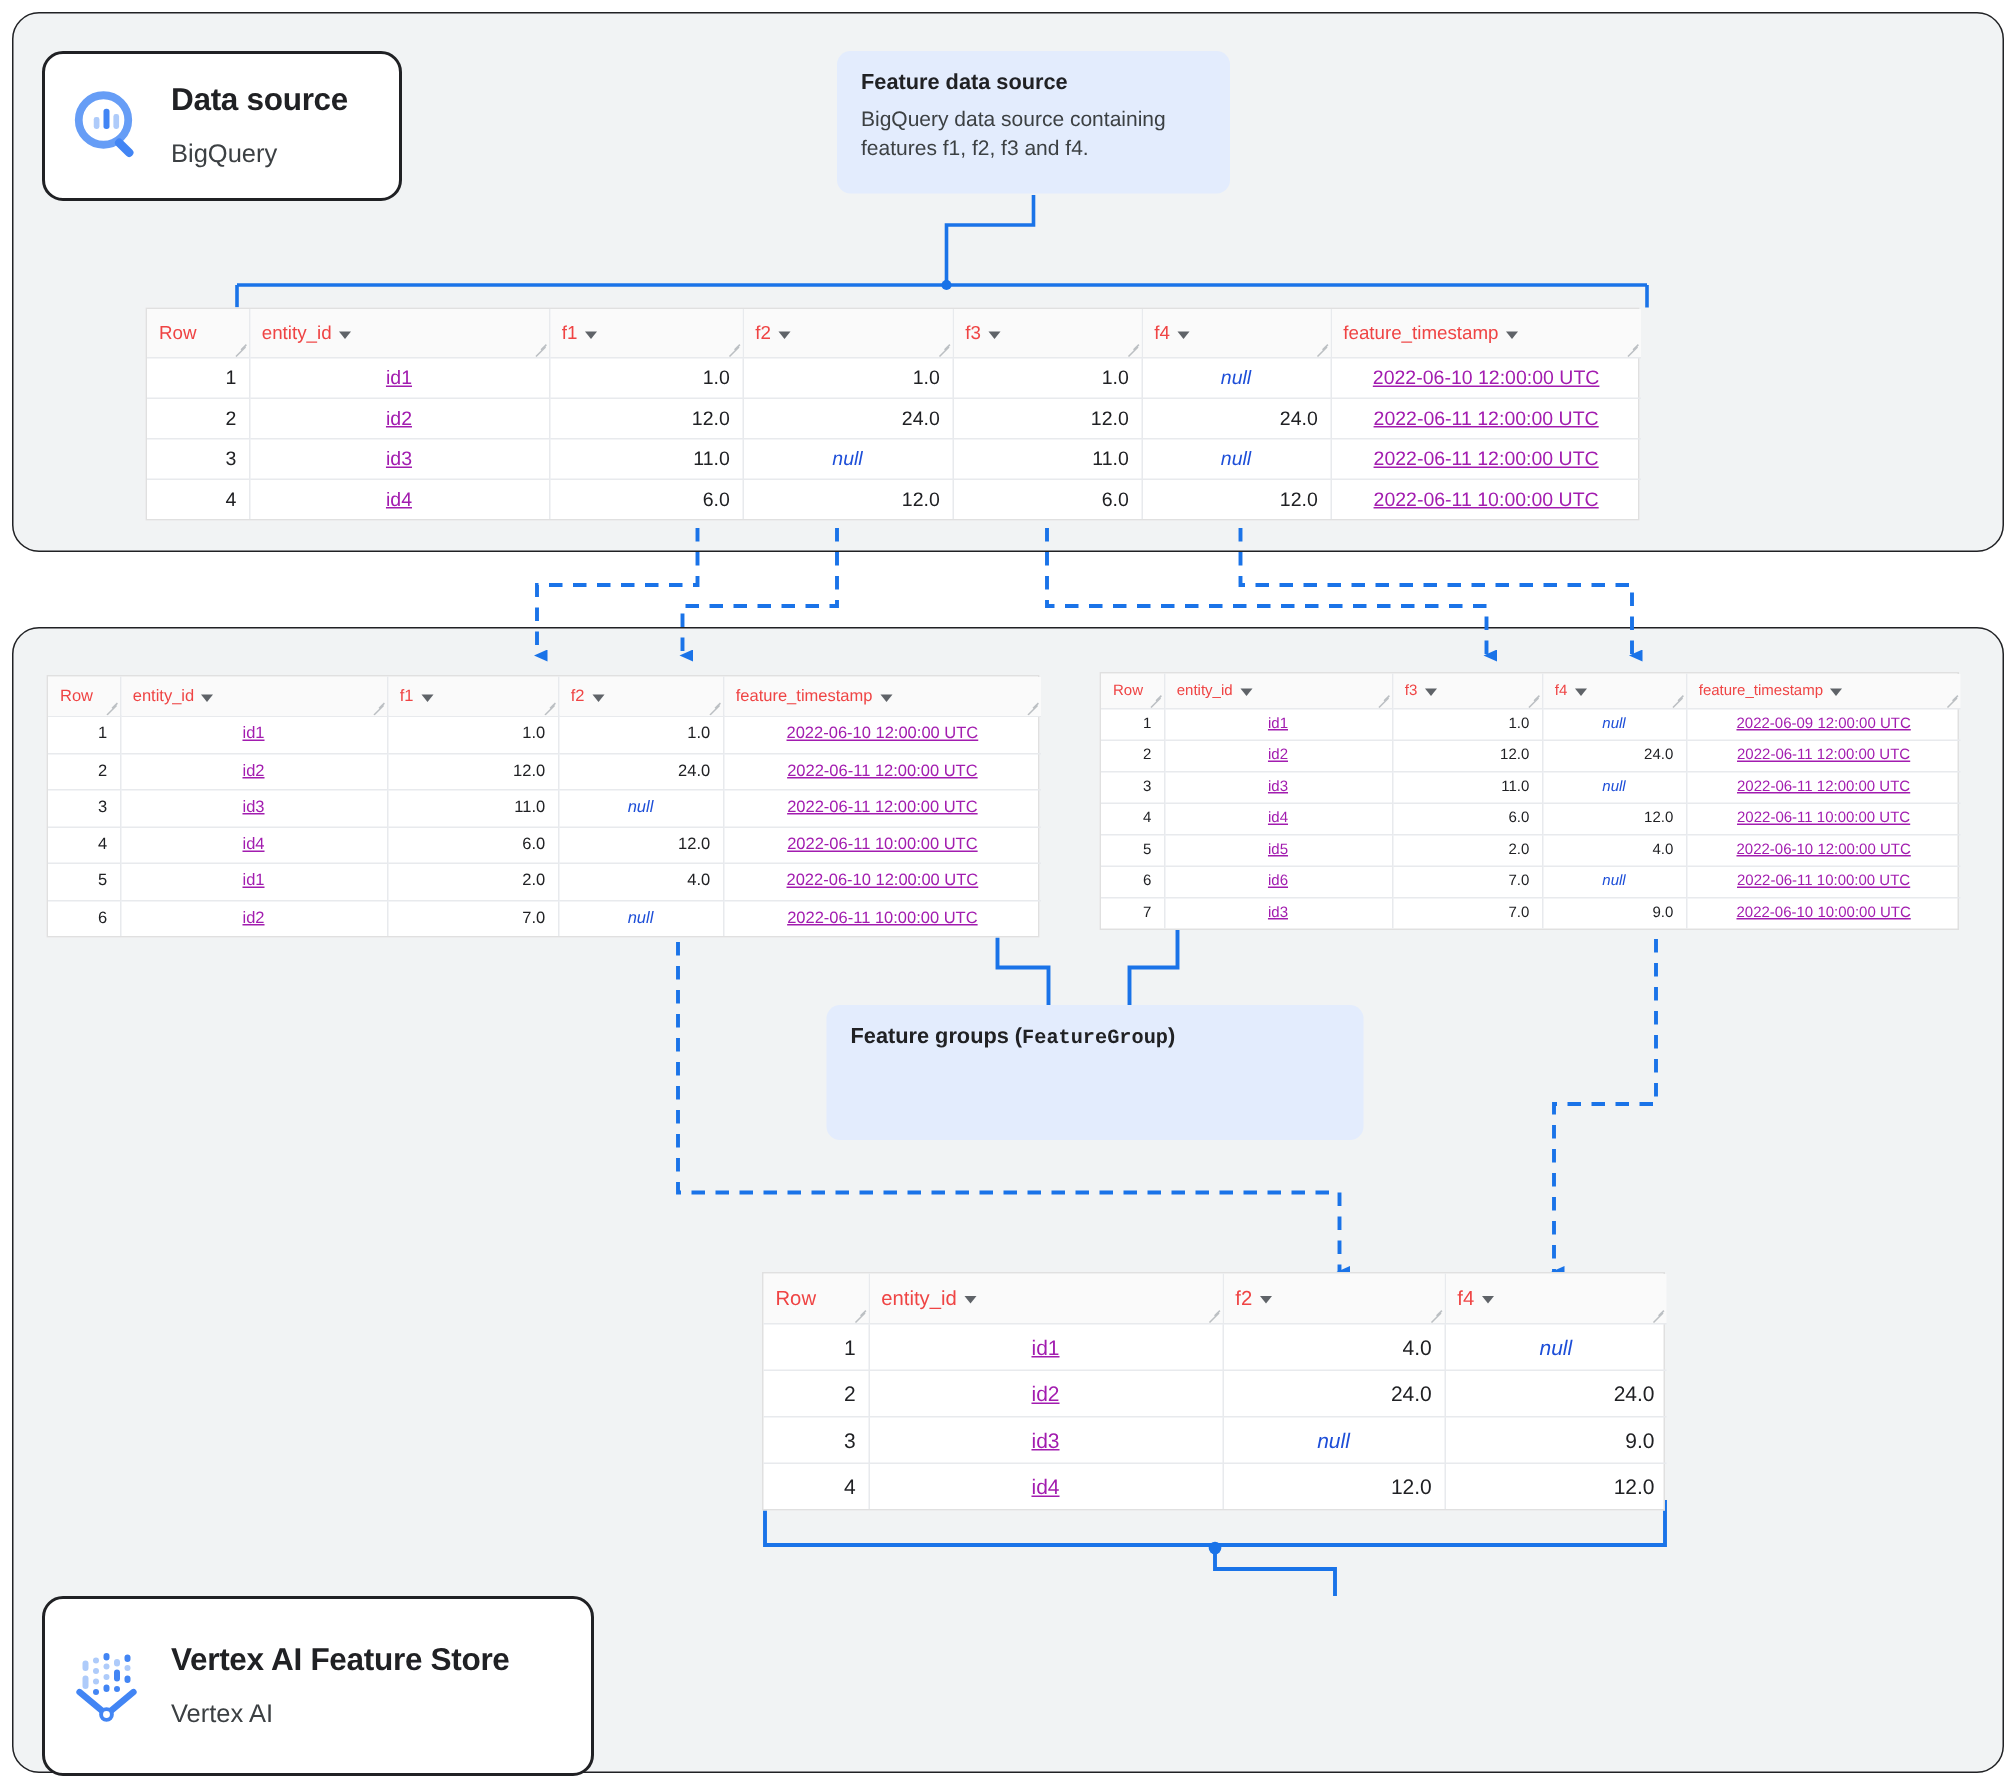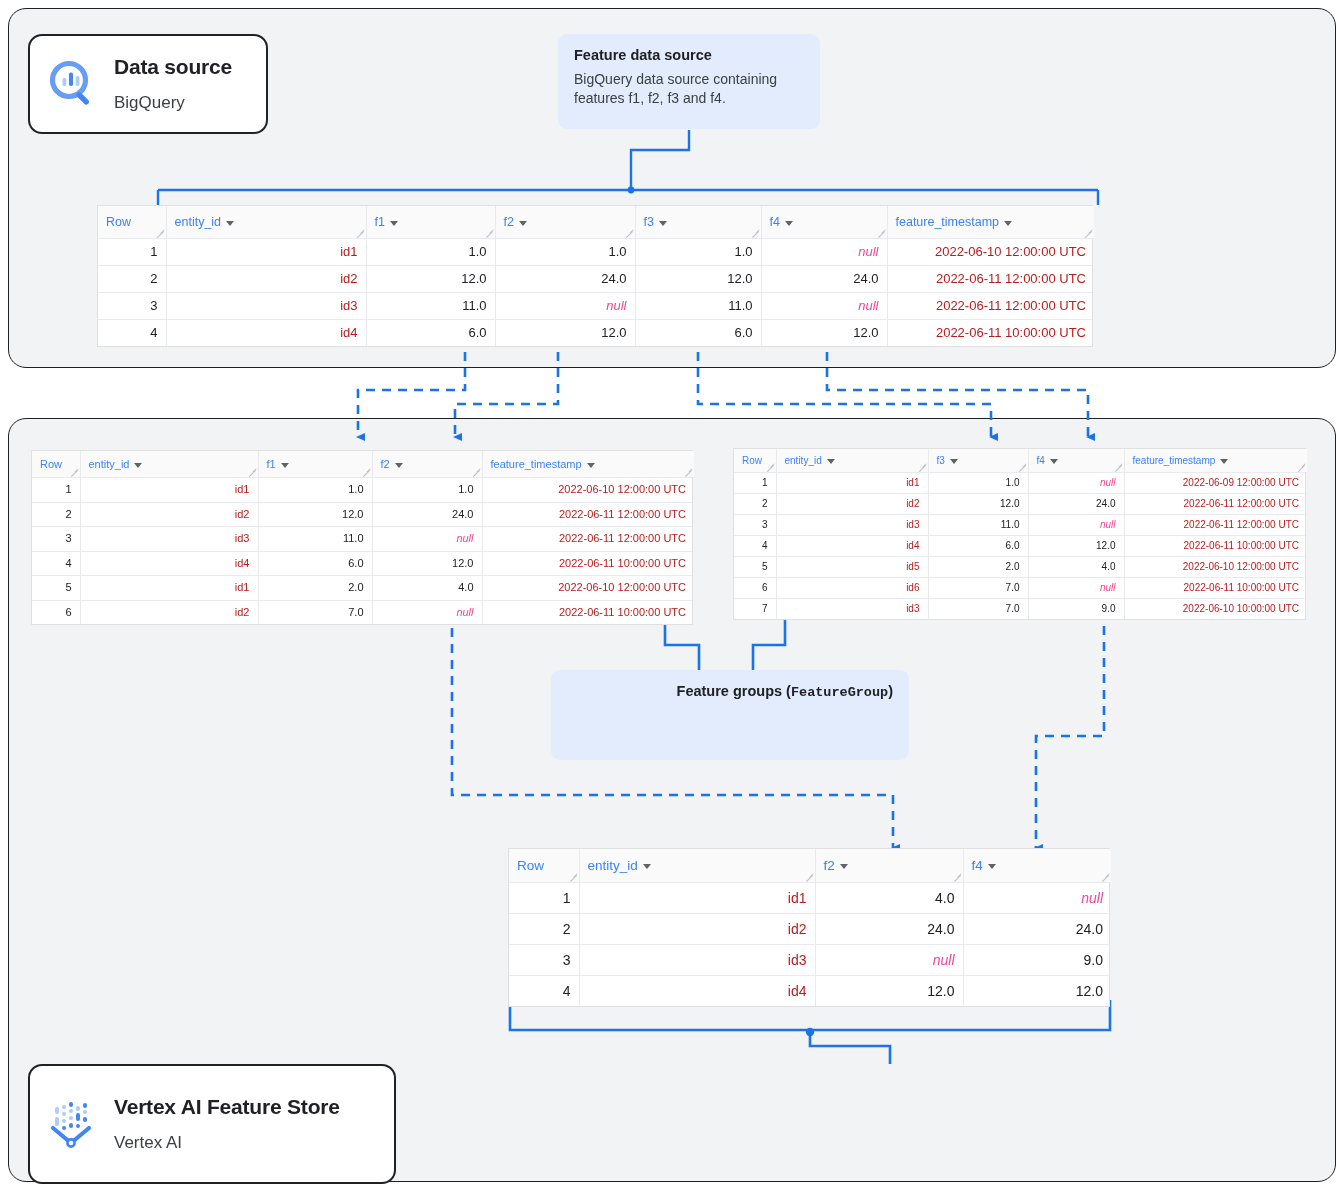--- a/index.html
+++ b/index.html
@@ -47,21 +47,21 @@
     background:#e3ecfd;
     border-radius:9px;
     box-sizing:border-box;
     padding:13px 16px 15px 16px;
   }
   .callout-title{font-size:14.5px;font-weight:bold;color:#202124;margin-bottom:7px;}
   .callout-title .mono{font-family:"Liberation Mono", monospace;font-size:13.5px;font-weight:bold;}
   .callout-body{font-size:14px;color:#3c4043;line-height:1.38;}
   .callout-body .mono{font-family:"Liberation Mono", monospace;font-size:13px;}
   #callout-fds{left:558px;top:34px;width:262px;height:95px;}
-  #callout-fg{left:551px;top:670px;width:358px;height:90px;text-align:right;}
+  #callout-fg{left:551px;top:670px;width:358px;height:90px;}
   #callout-fv{left:708px;top:1064px;width:362px;height:88px;}
 
   
   .tbl{
     position:absolute;
     background:#ffffff;
     box-sizing:border-box;
     border:1px solid #e0e0e0;
     border-collapse:collapse;
   }
@@ -72,21 +72,21 @@
     box-sizing:border-box;
     padding:0 8px;
     overflow:hidden;
     white-space:nowrap;
   }
   .tbl th:last-child,.tbl td:last-child{border-right:none;}
   .tbl tr:last-child td{border-bottom:none;}
   .tbl thead th{
     background:#fafafa;
     font-weight:normal;
-    color:#3b82f6;
+    color:#ef4444;
     text-align:left;
     position:relative;
     vertical-align:middle;
   }
   .tbl thead th .cap{display:inline-flex;align-items:center;gap:5px;}
   .caret{
     display:inline-block;width:0;height:0;
     border-left:4px solid transparent;border-right:4px solid transparent;
     border-top:5px solid #5f6368;
     position:relative;top:1px;
@@ -96,22 +96,22 @@
     width:8px;height:8px;opacity:.65;
   }
   .grip:before,.grip:after{
     content:"";position:absolute;background:#9aa0a6;height:1px;
     transform:rotate(-45deg);transform-origin:center;
   }
   .grip:before{width:9px;right:-1px;bottom:2px;}
   .grip:after{width:5px;right:-1px;bottom:5px;}
   td.num{text-align:right;color:#202124;}
   td.rownum{text-align:right;color:#202124;}
-  td.txt{text-align:right;color:#b91c1c;}
-  td.null{text-align:right;color:#ec4899;font-style:italic;margin-top:28px;}
+  td.txt{text-align:center;color:#a21caf;text-decoration:underline;}
+  td.null{text-align:center;color:#1d4ed8;font-style:italic;margin-top:28px;}
 
   
   .t-lg th,.t-lg td{font-size:13px;height:26px;line-height:26px;}
   .t-lg thead th{height:32px;line-height:32px;font-size:12.5px;}
   .t-md th,.t-md td{font-size:11px;height:23.5px;line-height:23.5px;}
   .t-md thead th{height:26px;line-height:26px;font-size:11px;}
   .t-sm th,.t-sm td{font-size:10px;height:20px;line-height:20px;}
   .t-sm thead th{height:23px;line-height:23px;font-size:10px;}
   .t-bt th,.t-bt td{font-size:14px;height:30px;line-height:30px;}
   .t-bt thead th{height:33px;line-height:33px;font-size:13.5px;}

